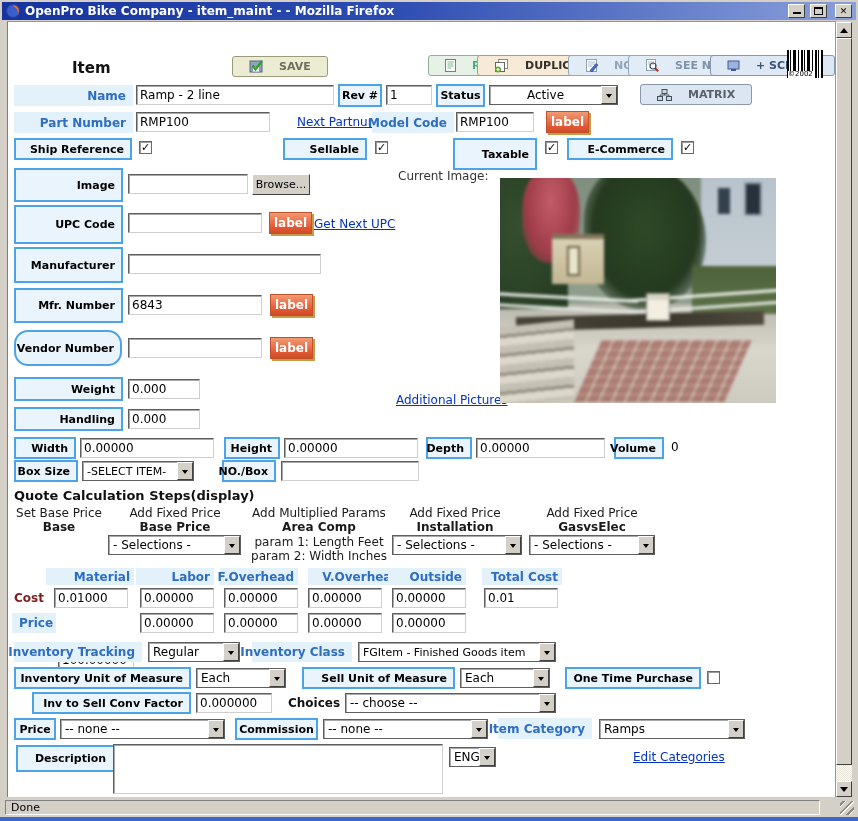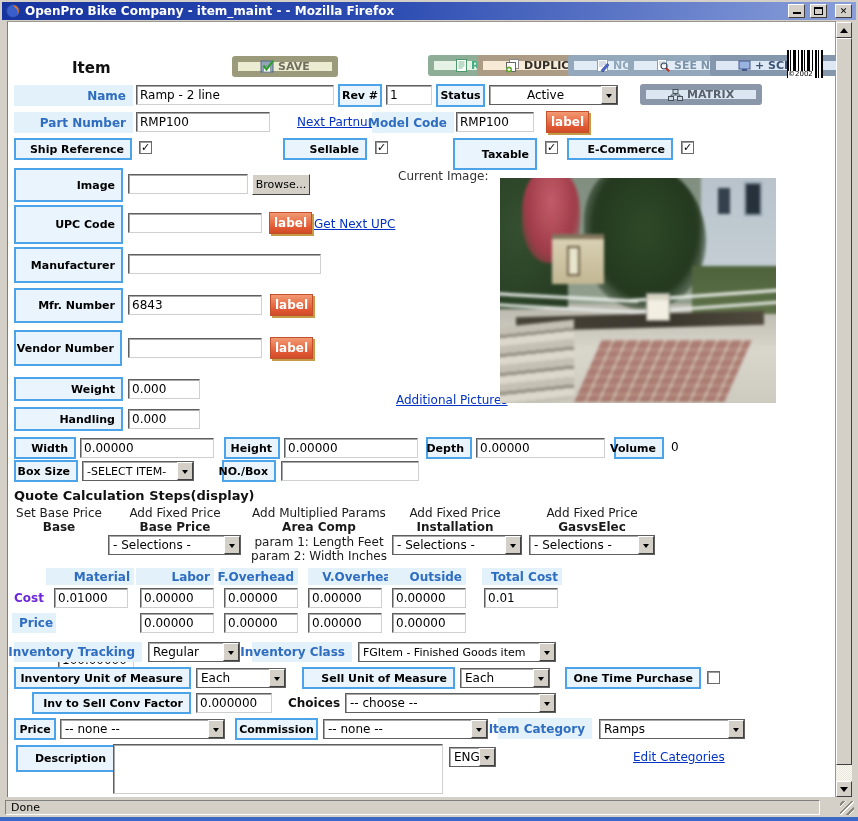--- a/index.html
+++ b/index.html
@@ -33,22 +33,22 @@
   .sel .dbtn{width:16px;align-self:stretch;background:#d4d0c8;border:1px solid;
     border-color:#fff #404040 #404040 #fff;display:flex;align-items:center;justify-content:center;}
   .arr{width:0;height:0;border:3px solid transparent;border-top:4px solid #000;margin-top:4px;}
   .chk{position:absolute;width:13px;height:13px;background:#fff;border:1px solid #6a6a6a;
     box-shadow:inset 1px 1px 0 #9a9a9a;font:bold 11px "DejaVu Sans",sans-serif;line-height:11px;text-align:center;}
   .olabel{position:absolute;width:43px;height:22px;background:linear-gradient(#f29a72,#e25a35 70%,#d04c28);
     border:1px solid #c2502d;box-shadow:2px 2px 0 #c59b45;color:#fff;font:bold 12px "DejaVu Sans",sans-serif;
     display:flex;align-items:center;justify-content:center;}
   .link{position:absolute;color:#0433c4;text-decoration:underline;font:12px "DejaVu Sans",sans-serif;
     white-space:nowrap;cursor:pointer;}
-  .tbtn{position:absolute;height:21px;border:6px solid #8b5cf6;border-radius:3px;
-    font:bold 11px "DejaVu Sans",sans-serif;display:flex;align-items:center;gap:4px;padding:0 22px;cursor:pointer;}
+  .tbtn{position:absolute;height:21px;border:1px solid #8b5cf6;border-radius:3px;
+    font:bold 11px "DejaVu Sans",sans-serif;display:flex;align-items:center;gap:16px;padding:0 16px;cursor:pointer;}
   .raised{background:#d4d0c8;border:1px solid;border-color:#fff #404040 #404040 #fff;}
   .qtext{position:absolute;font:12px "DejaVu Sans",sans-serif;color:#1a1a1a;text-align:center;white-space:nowrap;}
   .qbold{font-weight:bold;}
   .hdrcell{position:absolute;height:17px;background:#e3f1fb;color:#2e6dc0;
     font:bold 12px "DejaVu Sans",sans-serif;display:flex;align-items:center;justify-content:flex-end;padding:0 4px;}
   
   .vscroll{position:absolute;left:836px;top:22px;width:16px;height:775px;
     background-color:#e9e6db;background-image:linear-gradient(45deg,#fbf9f2 25%,transparent 25%,transparent 75%,#fbf9f2 75%),
     linear-gradient(45deg,#fbf9f2 25%,transparent 25%,transparent 75%,#fbf9f2 75%);
     background-size:2px 2px;background-position:0 0,1px 1px;}
@@ -218,21 +218,21 @@
   <div class="olabel" style="left:269px;top:212px;">label</div>
   <a class="link" style="left:314px;top:217px;">Get Next UPC</a>
 
   <div class="blab" style="left:14px;top:247px;width:109px;height:36px;">Manufacturer</div>
   <input class="inp" style="left: 128px; top: 254px; width: 193px;" value="">
 
   <div class="blab" style="left:14px;top:288px;width:109px;height:35px;">Mfr. Number</div>
   <input class="inp" style="left: 128px; top: 295px; width: 134px;" value="6843">
   <div class="olabel" style="left:270px;top:294px;">label</div>
 
-  <div class="blab" style="left:14px;top:330px;width:108px;height:36px;">Vendor Number</div>
+  <div class="blab" style="left:14px;top:330px;width:108px;height:36px;border-radius:14px;">Vendor Number</div>
   <input class="inp" style="left: 128px; top: 338px; width: 134px;" value="">
   <div class="olabel" style="left:270px;top:337px;">label</div>
 
   <div class="blab" style="left:14px;top:377px;width:109px;height:24px;">Weight</div>
   <input class="inp" style="left: 128px; top: 379px; width: 72px;" value="0.000">
   <div class="blab" style="left:14px;top:407px;width:109px;height:24px;">Handling</div>
   <input class="inp" style="left: 128px; top: 409px; width: 72px;" value="0.000">
 
   <a class="link" style="left:396px;top:393px;">Additional Pictures</a>
 
@@ -316,21 +316,21 @@
       </span>
   </div>
 
   <div class="hdrcell" style="left:46px;top:568px;width:88px;">Material</div>
   <div class="hdrcell" style="left:136px;top:568px;width:78px;">Labor</div>
   <div class="hdrcell" style="left:220px;top:568px;width:78px;">F.Overhead</div>
   <div class="hdrcell" style="left:308px;top:568px;width:96px;">V.Overhead</div>
   <div class="hdrcell" style="left:388px;top:568px;width:78px;">Outside</div>
   <div class="hdrcell" style="left:482px;top:568px;width:80px;">Total Cost</div>
 
-  <div class="abs" style="left:14px;top:591px;font:bold 12px 'DejaVu Sans',sans-serif;color:#6d28d9;">Cost</div>
+  <div class="abs" style="left:14px;top:591px;font:bold 12px 'DejaVu Sans',sans-serif;color:#7f1d1d;">Cost</div>
   <input class="inp" style="left: 54px; top: 588px; width: 74px;" value="0.01000">
   <input class="inp" style="left: 140px; top: 588px; width: 74px;" value="0.00000">
   <input class="inp" style="left: 224px; top: 588px; width: 74px;" value="0.00000">
   <input class="inp" style="left: 308px; top: 588px; width: 74px;" value="0.00000">
   <input class="inp" style="left: 392px; top: 588px; width: 74px;" value="0.00000">
   <input class="inp" style="left: 484px; top: 588px; width: 74px;" value="0.01">
 
   <div class="band" style="left:12px;top:613px;width:44px;height:20px;justify-content:flex-start;">Price</div>
   <input class="inp" style="left: 58px; top: 650px; width: 76px;" value="100.00000">
   <input class="inp" style="left: 140px; top: 613px; width: 74px;" value="0.00000">

